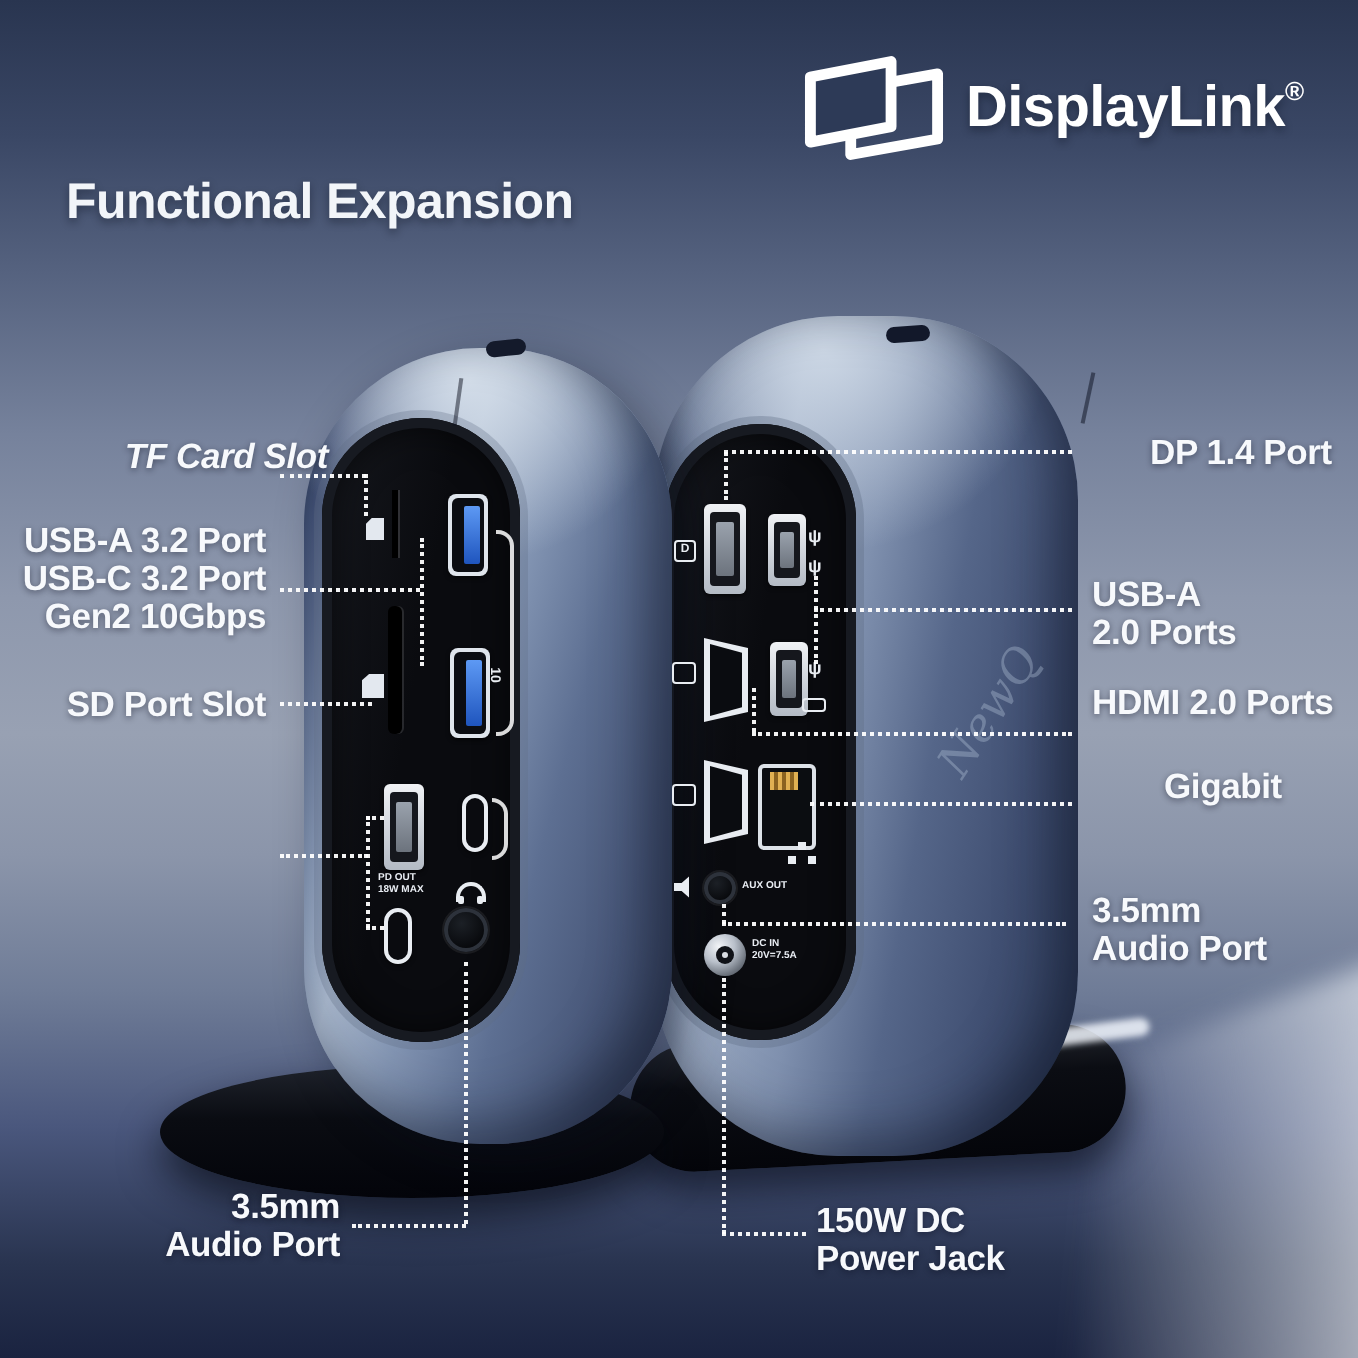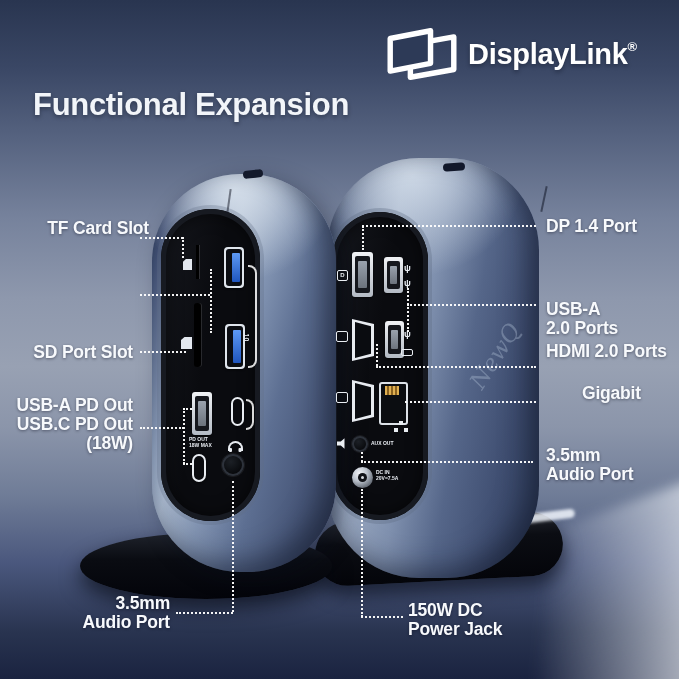--- a/index.html
+++ b/index.html
@@ -184,62 +184,62 @@
   <div class="dot-h" style="left:376px;top:366px;width:160px;"></div>
 
   <div class="dot-h" style="left:405px;top:401px;width:131px;"></div>
 
   <div class="dot-v" style="left:361px;top:452px;height:10px;"></div>
   <div class="dot-h" style="left:361px;top:461px;width:172px;"></div>
 
   <div class="dot-v" style="left:361px;top:489px;height:128px;"></div>
   <div class="dot-h" style="left:361px;top:616px;width:42px;"></div>
 
-  <div class="lbl r" style="right:530px;top:219px;">
+  <div class="lbl r" style="right:515px;top:219px;font-style:italic;">
     <span>TF Card Slot</span>
+  </div>
+  <div class="lbl r" style="right:546px;top:261px;">
+    <span>USB-A 3.2 Port</span>
+    <span>USB-C 3.2 Port</span>
+    <span>Gen2 10Gbps</span>
   </div>
   <div class="lbl r" style="right:546px;top:343px;">
     <span>SD Port Slot</span>
-  </div>
-  <div class="lbl r" style="right:546px;top:396px;">
-    <span>USB-A PD Out</span>
-    <span>USB.C PD Out</span>
-    <span>(18W)</span>
   </div>
   <div class="lbl r" style="right:509px;top:594px;">
     <span>3.5mm</span>
     <span>Audio Port</span>
   </div>
 
-  <div class="lbl" style="left:546px;top:217px;">
+  <div class="lbl" style="left:575px;top:217px;">
     <span>DP 1.4 Port</span>
   </div>
-  <div class="lbl" style="left:546px;top:288px;margin-top:12px;">
+  <div class="lbl" style="left:546px;top:288px;">
     <span>USB-A</span>
     <span>2.0 Ports</span>
   </div>
   <div class="lbl" style="left:546px;top:342px;">
     <span>HDMI 2.0 Ports</span>
   </div>
   <div class="lbl" style="left:546px;top:384px;margin-left:36px;">
     <span>Gigabit</span>
   </div>
   <div class="lbl" style="left:546px;top:446px;">
     <span>3.5mm</span>
     <span>Audio Port</span>
   </div>
   <div class="lbl" style="left:408px;top:601px;">
     <span>150W DC</span>
     <span>Power Jack</span>
   </div>
 
-  <div class="abs" style="left:33px;top:87px;font-size:31px;font-weight:700;letter-spacing:-.3px;color:#f2f5f9;z-index:8;
+  <div class="abs" style="left:33px;top:87px;font-size:25px;font-weight:700;letter-spacing:-.3px;color:#f2f5f9;z-index:8;
               text-shadow:0 2px 4px rgba(8,12,26,.4);">Functional Expansion</div>
 
-  <div class="abs" style="left:384px;top:26px;z-index:8;display:flex;align-items:center;">
+  <div class="abs" style="left:399px;top:26px;z-index:8;display:flex;align-items:center;">
     <svg width="76" height="56" viewBox="0 0 98 72" style="display:block;">
       <path d="M34 24 L90 14 L90 56 L34 66 Z" fill="none" stroke="#ffffff" stroke-width="7" stroke-linejoin="round"></path>
       <path d="M8 16 L60 6 L60 48 L8 58 Z" fill="#2d3a57" stroke="#ffffff" stroke-width="7" stroke-linejoin="round"></path>
     </svg>
     <div style="margin-left:8px;white-space:nowrap;">
       <span style="font-size:29px;font-weight:700;color:#ffffff;letter-spacing:-.3px;text-shadow:0 2px 4px rgba(8,12,26,.4);">DisplayLink</span><span style="font-size:13px;font-weight:700;color:#ffffff;vertical-align:13px;">®</span>
     </div>
   </div>
 
 </div>

